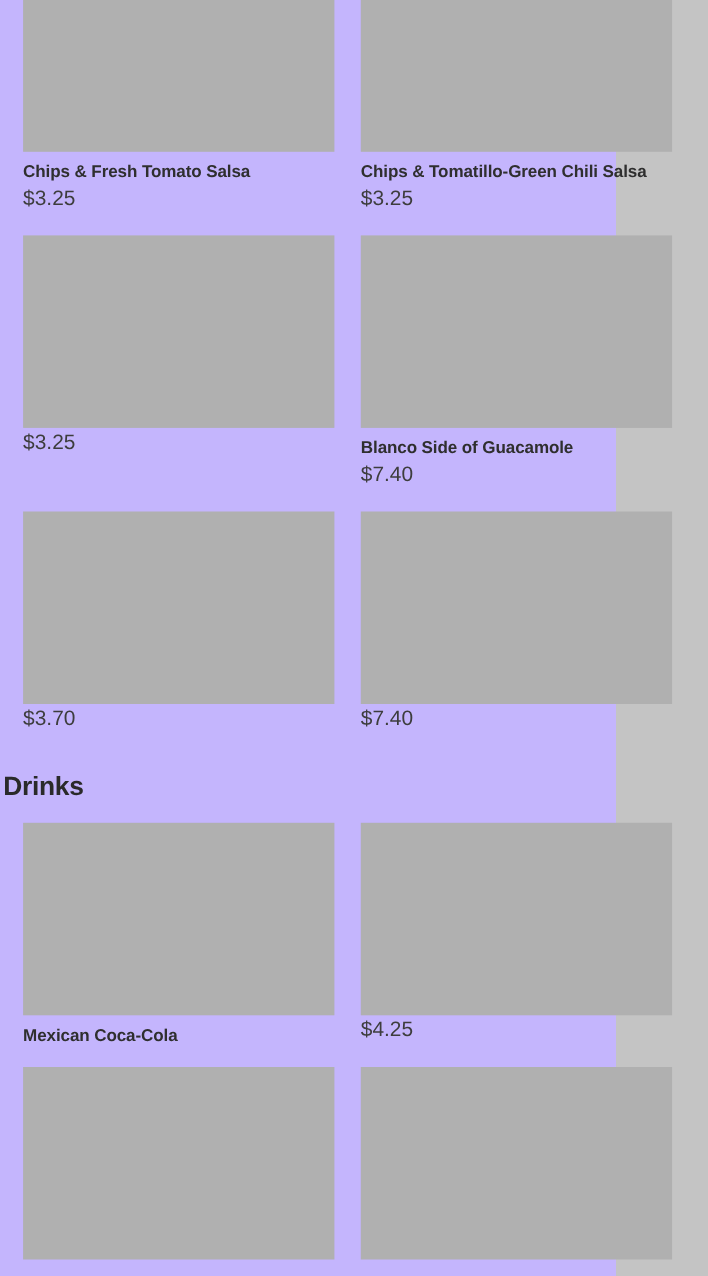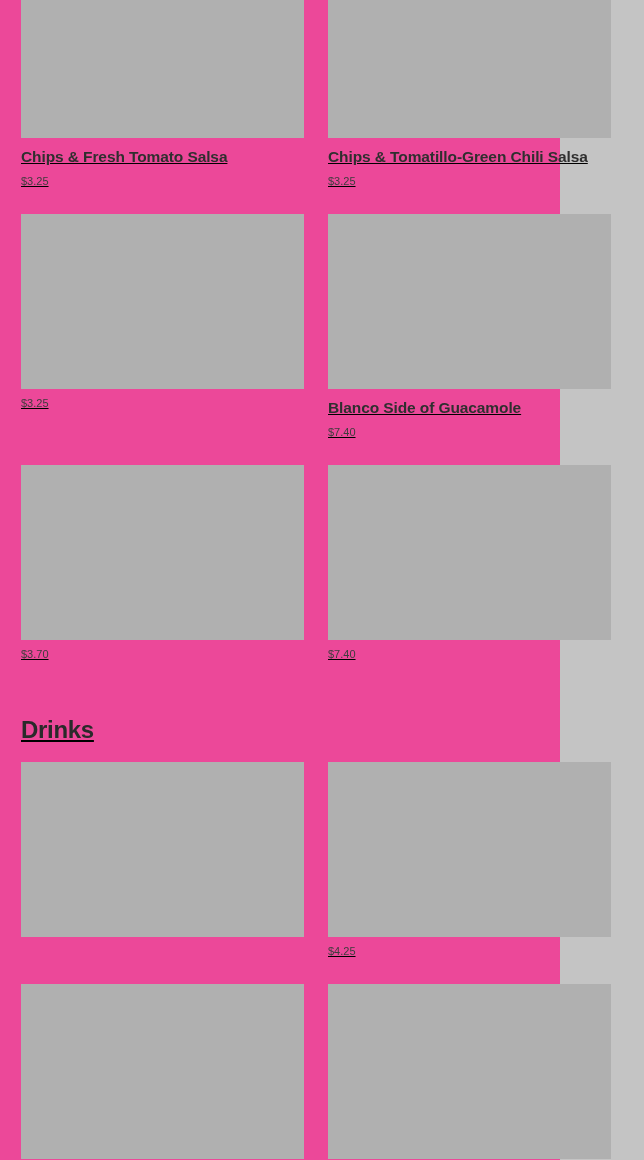--- a/index.html
+++ b/index.html
@@ -8,22 +8,21 @@
     height: 1160px;
     overflow: hidden;
     background: #c4c4c4;
     font-family: "Liberation Sans", sans-serif;
     -webkit-font-smoothing: antialiased;
   }
   .menu-page {
     width: 560px;
     height: 1160px;
     position: relative;
-    background: #ec4899;
-    text-decoration: underline;
+    background: #c4b5fd;
   }
   .product-card {
     width: 283px;
     display: block;
     text-decoration: none;
   }
   .product-thumb {
     width: 283px;
     height: 175px;
     background: #b0b0b0;
@@ -36,36 +35,36 @@
   .product-title {
     font-size: 15.5px;
     line-height: 20px;
     font-weight: 700;
     color: #2f2f2f;
     padding-top: 9px;
     letter-spacing: -0.1px;
     white-space: nowrap;
   }
   .product-price {
-    font-size: 11px;
+    font-size: 19px;
     line-height: 18px;
     font-weight: 400;
     color: #3d3d3d;
     padding-top: 5px;
     padding-bottom: 24px;
   }
   
   .section-heading {
     font-size: 24px;
     line-height: 30px;
     font-weight: 700;
     color: #2a2a2a;
     letter-spacing: -0.3px;
-    padding: 0 21px;
-    margin-top: 28px;
+    padding: 0 3px;
+    margin-top: 14px;
     margin-bottom: 17px;
   }
   .grid-inline {
     width: 644px;
     padding: 0 21px;
     display: grid;
     grid-template-columns: 283px 283px;
     column-gap: 24px;
   }
 </style>
@@ -118,20 +117,21 @@
     </div>
 
   </div>
 
   <div class="section-heading">Drinks</div>
 
   <div class="grid-inline">
 
     <div class="product-card">
       <div class="product-thumb"></div>
+      <div class="product-title">Mexican Coca-Cola</div>
     </div>
 
     <div class="product-card">
       <div class="product-thumb"></div>
       <div class="product-price">$4.25</div>
     </div>
 
   </div>
 
   <div class="grid-inline">

